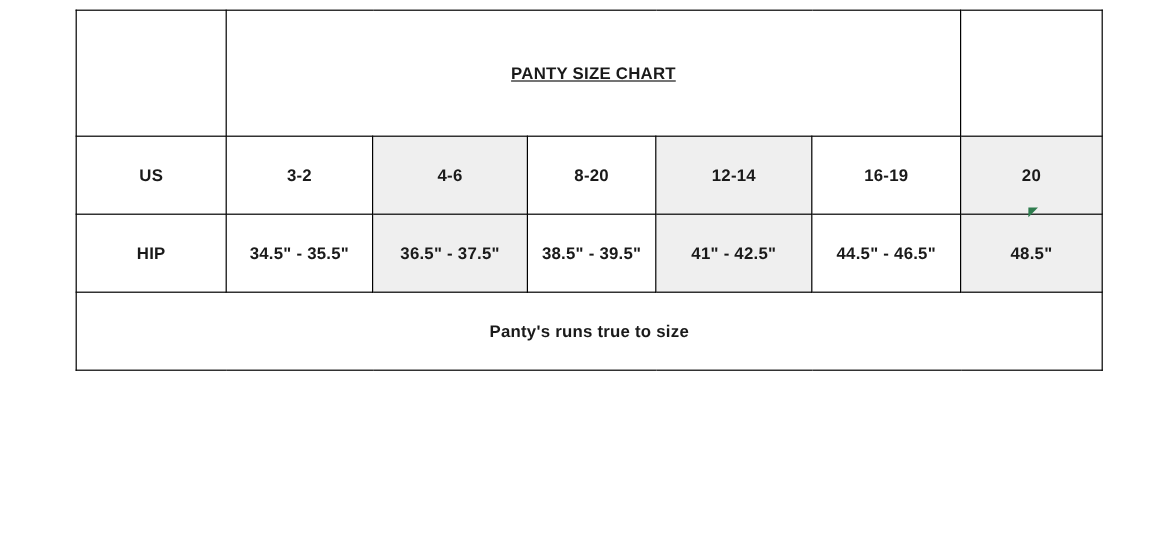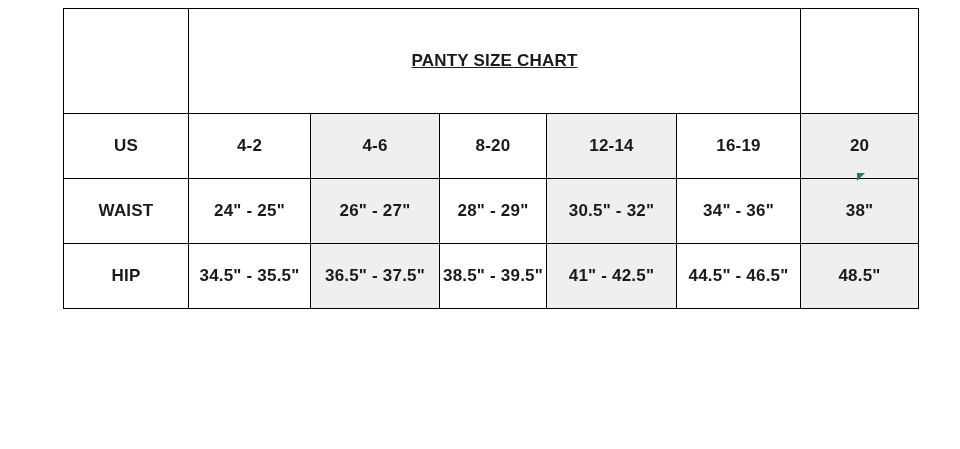--- a/index.html
+++ b/index.html
@@ -24,21 +24,21 @@
   table.size-chart {
     width: 855px;
     border-collapse: collapse;
     table-layout: fixed;
     background: #ffffff;
   }
   table.size-chart td {
     border: 1px solid #000000;
     text-align: center;
     vertical-align: middle;
-    font-size: 17px;
+    font-size: 14px;
     font-weight: bold;
     color: #1a1a1a;
     padding: 0;
     letter-spacing: 0.2px;
   }
   .title-row td {
     height: 104px;
   }
   .title-cell {
     font-size: 20px;
@@ -99,44 +99,38 @@
     <tbody>
       <tr class="title-row">
         <td class="blank-cell"></td>
         <td class="title-cell" colspan="5">PANTY SIZE CHART</td>
         <td class="blank-cell"></td>
       </tr>
 
 
       <tr class="data-row">
         <td class="label-cell">US</td>
-        <td>4-2</td>
+        <td>3-2</td>
         <td class="shaded">4-6</td>
         <td>8-20</td>
         <td class="shaded">12-14</td>
         <td>16-19</td>
         <td class="shaded">20</td>
       </tr>
 
-      <tr class="data-row">
-        <td class="label-cell">WAIST</td>
-        <td>24" - 25"</td>
-        <td class="shaded">26" - 27"</td>
-        <td>28" - 29"</td>
-        <td class="shaded">30.5" - 32"</td>
-        <td>34" - 36"</td>
-        <td class="shaded">38"</td>
-      </tr>
 
       <tr class="data-row">
         <td class="label-cell">HIP</td>
         <td>34.5" - 35.5"</td>
         <td class="shaded">36.5" - 37.5"</td>
         <td>38.5" - 39.5"</td>
         <td class="shaded">41" - 42.5"</td>
         <td>44.5" - 46.5"</td>
         <td class="shaded">48.5"</td>
       </tr>
 
+      <tr class="footer-row">
+        <td colspan="7">Panty's runs true to size</td>
+      </tr>
     </tbody>
   </table>
   <div class="marker"></div>
 </div>
 
 </body></html>

